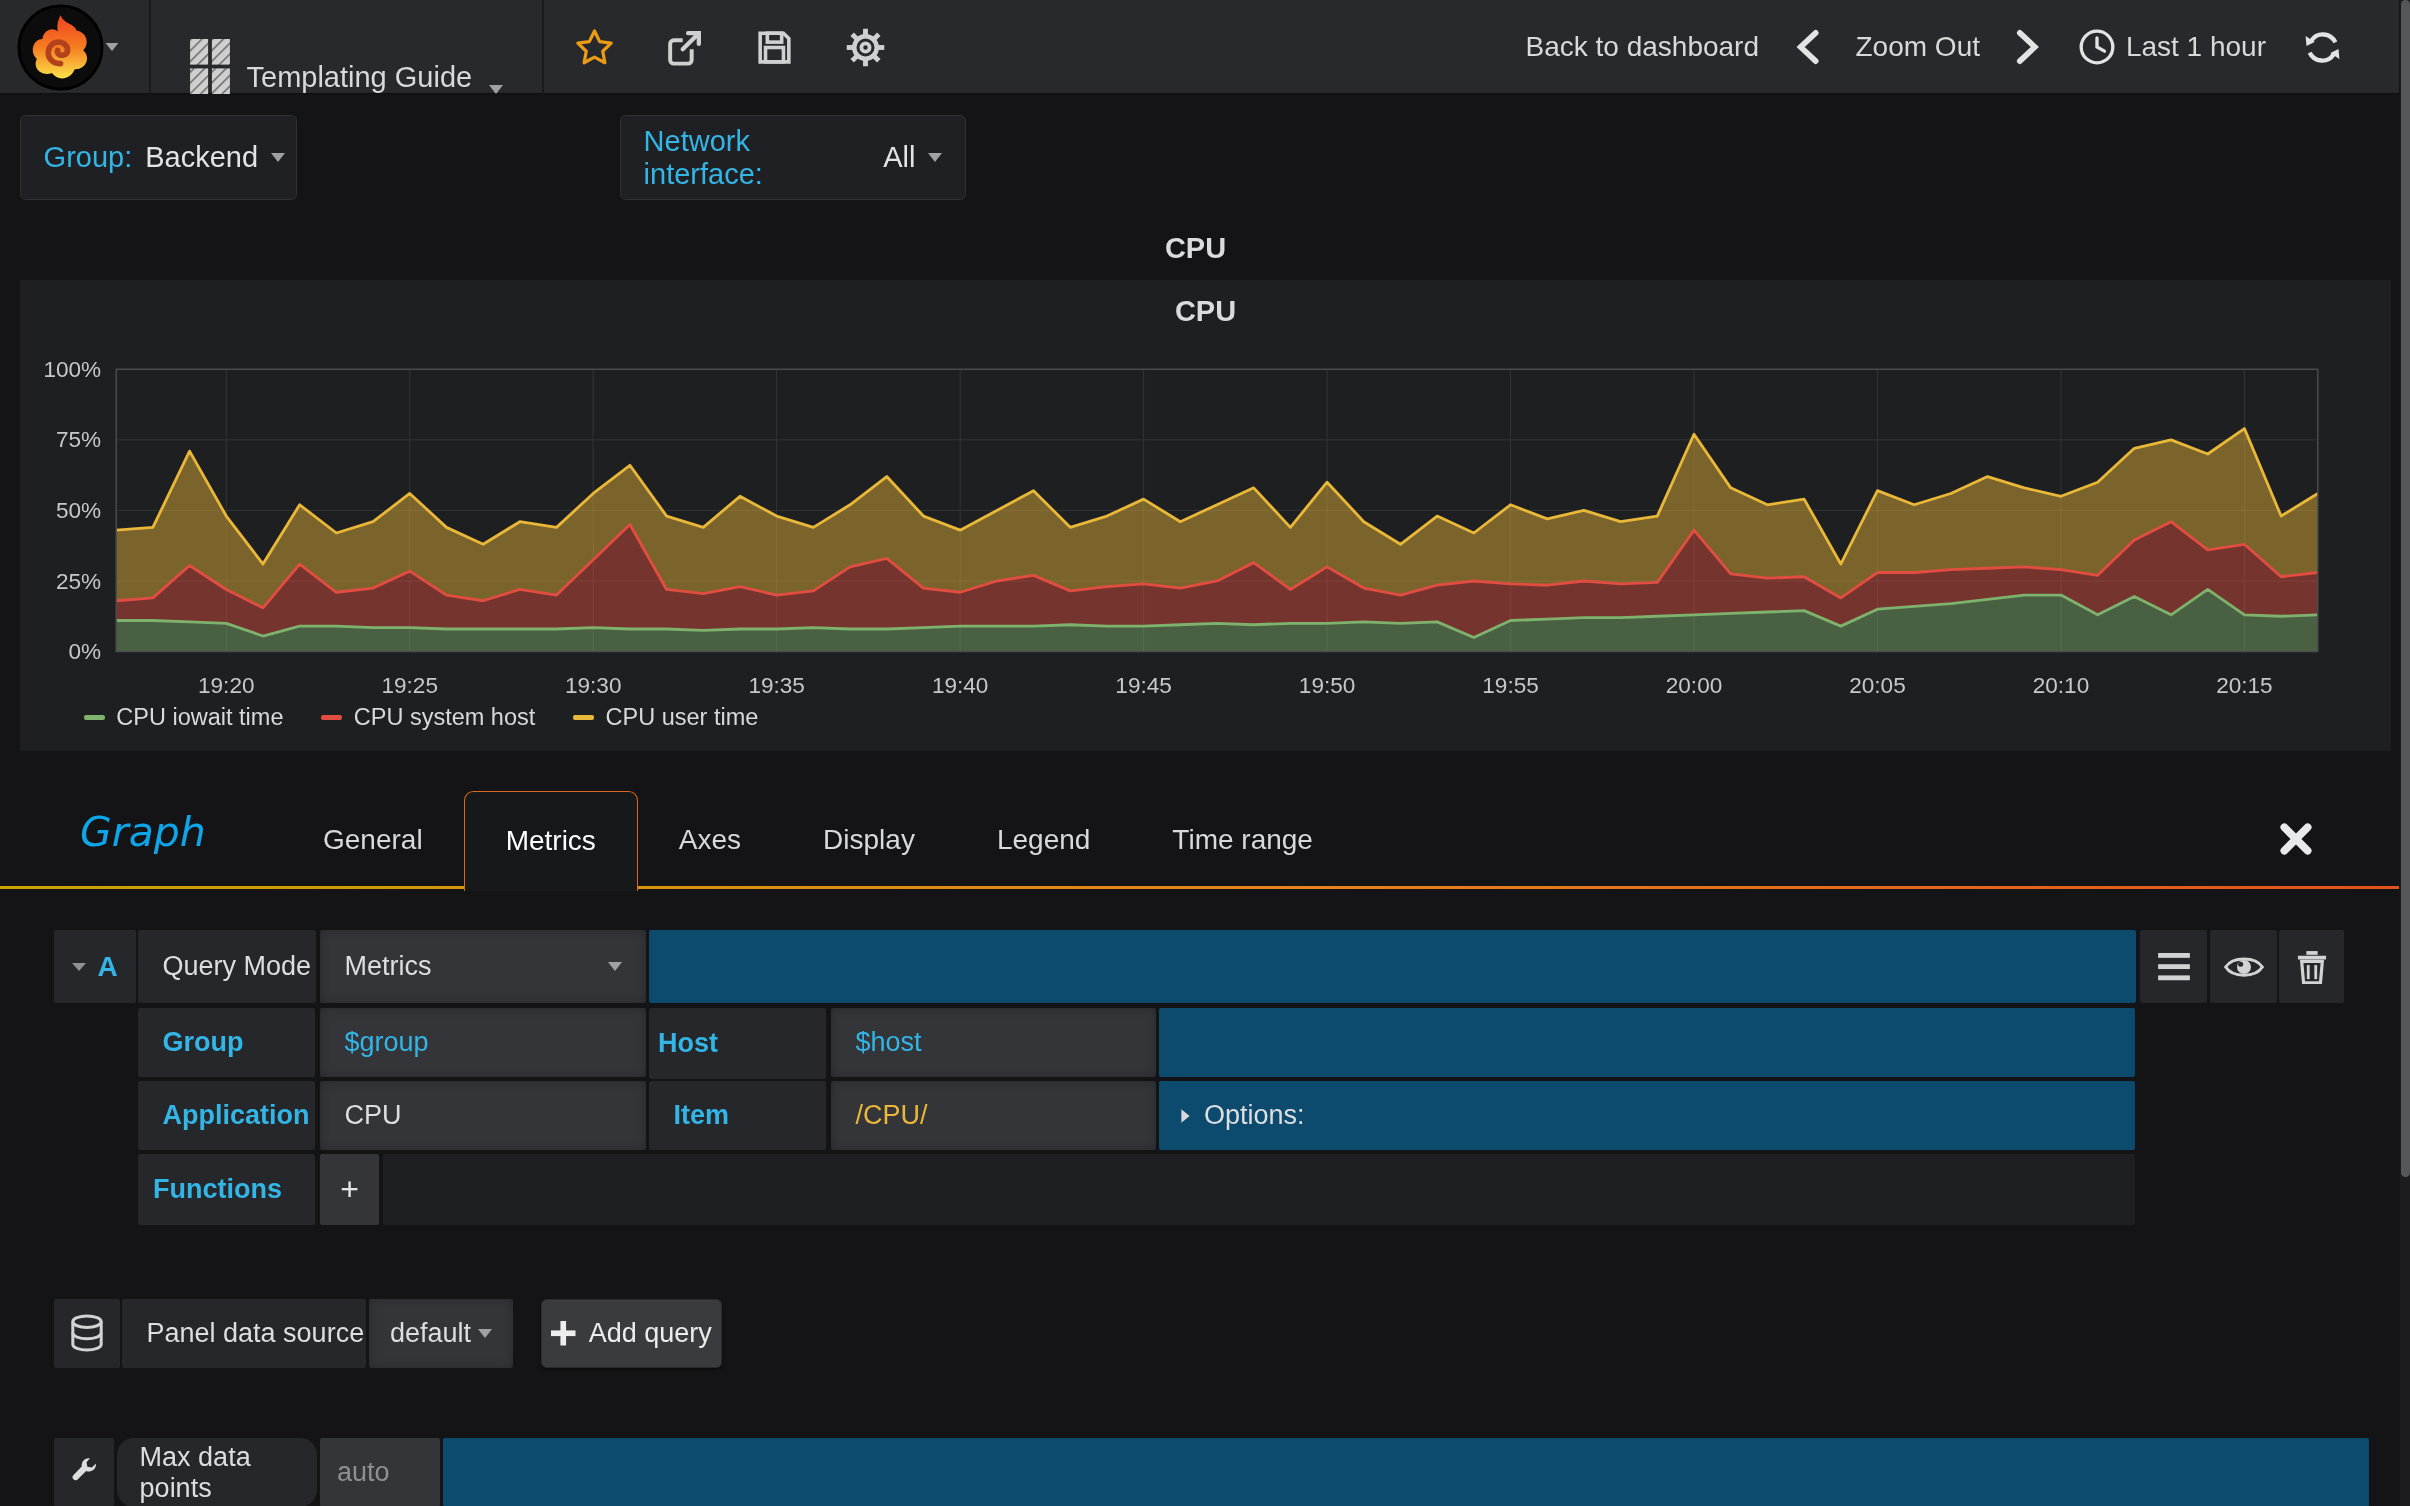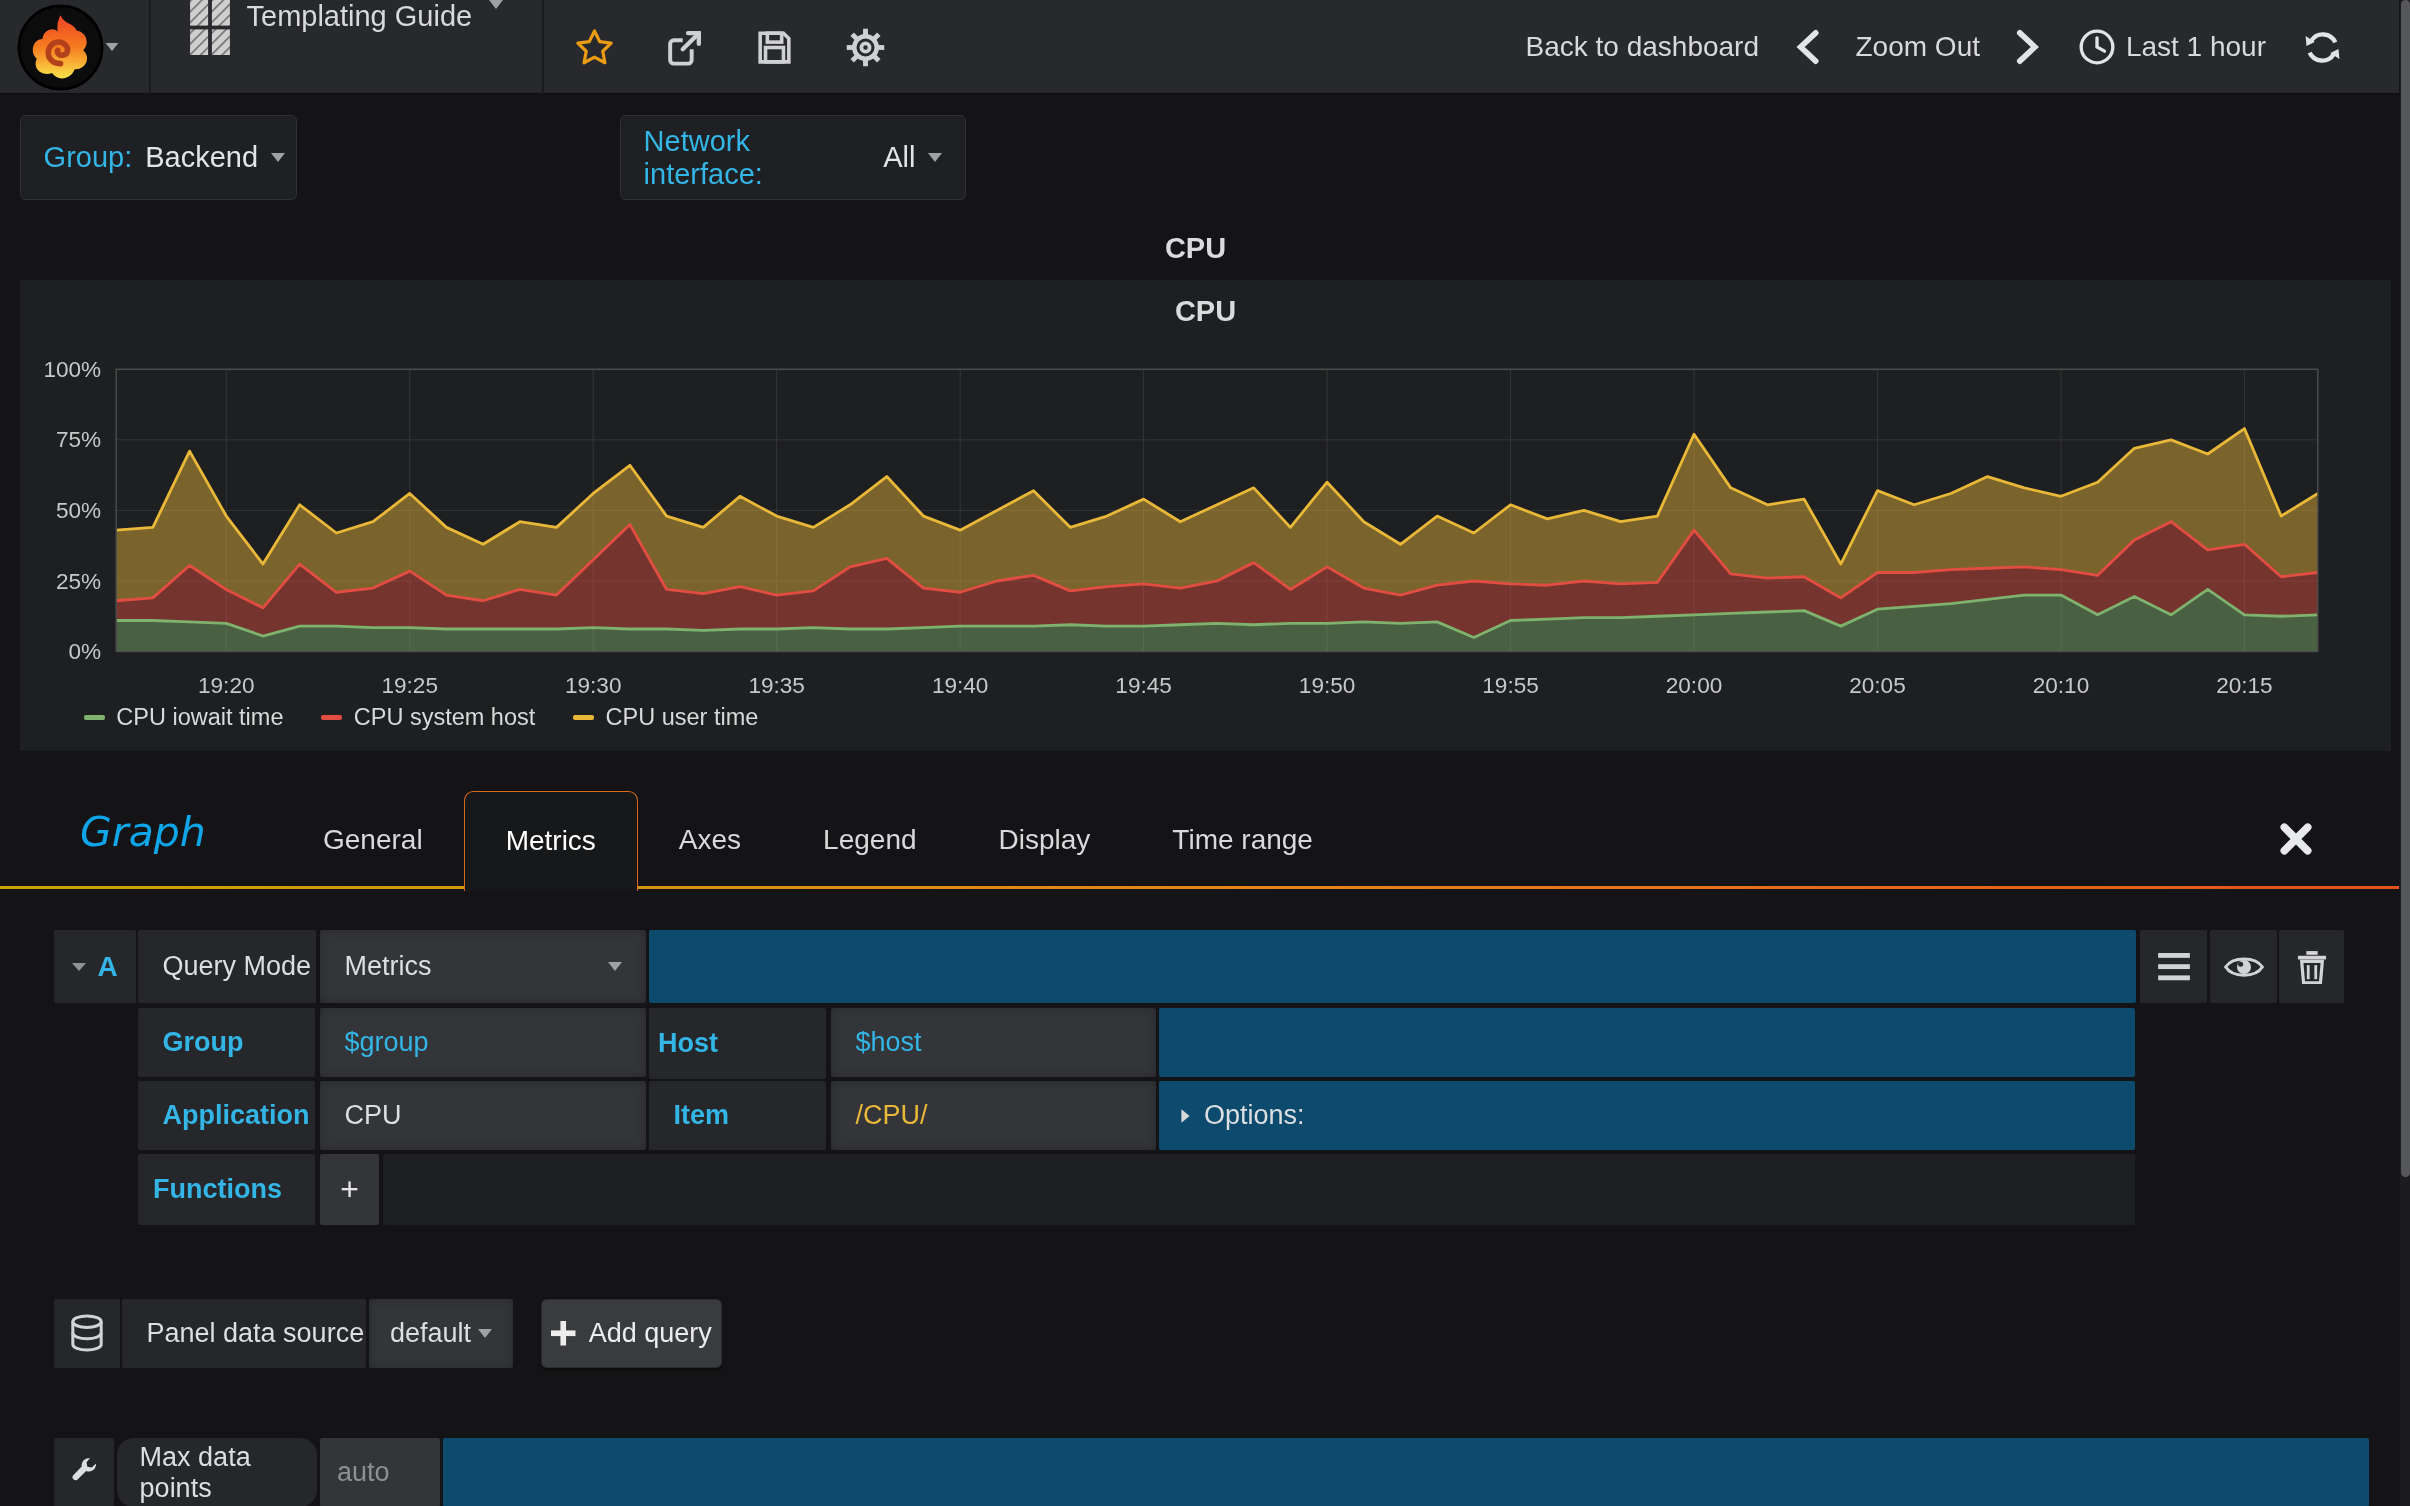--- a/index.html
+++ b/index.html
@@ -6,21 +6,21 @@
   html,body { background:#0d0d0d; }
   .screen {
     position:relative; width:2411px; height:1507px; overflow:hidden;
     background:#141416; font-family:"Liberation Sans", sans-serif; color:#d8d9da;
   }
   
   .navbar { position:absolute; left:0; top:0; width:2399px; height:94px; background:#28292c; border-bottom:1.9px solid #0e0e0e; }
   .nav-sep { position:absolute; top:0; width:1.9px; height:94px; background:#1a1b1d; }
   .logo-wrap { position:absolute; left:17px; top:3.8px; width:141px; height:87px; display:flex; align-items:center; }
   .nav-caret { width:0; height:0; border-left:8.5px solid transparent; border-right:8.5px solid transparent; border-top:10.4px solid #9fa1a4; display:inline-block; }
-  .dash-title { position:absolute; left:165px; top:0; height:94px; display:flex; align-items:flex-start; gap:17px; padding:0 24.5px; cursor:pointer; }
+  .dash-title { position:absolute; left:165px; top:0; height:94px; display:flex; align-items:flex-end; gap:17px; padding:0 24.5px; cursor:pointer; }
   .dash-title-text { font-size:29px; color:#d8d9da; }
   .nav-actions { position:absolute; left:552px; top:0; height:94px; display:flex; align-items:center; gap:47px; padding-left:21px; }
   .nav-right { position:absolute; right:56px; top:0; height:94px; display:flex; align-items:center; gap:36px; font-size:28px; color:#d8d9da; }
   .nav-btn { display:flex; align-items:center; gap:9.4px; cursor:pointer; }
   
   .submenu { position:absolute; left:0; top:96px; width:2399px; height:111px; }
   .var-box { position:absolute; top:19px; height:85px; background:#1f2023; border:0.9px solid #303134; border-radius:5.6px;
              display:flex; align-items:center; padding:0 22.6px; font-size:29px; cursor:pointer; }
   .var-label { color:#33b5e5; margin-right:13px; }
   .var-value { color:#e2e4e6; margin-right:13px; }
@@ -238,22 +238,22 @@
     </div>
   </div>
 
   <div class="editor-head">
     <div class="graph-title">Graph</div>
     <div class="grad-line"></div>
     <div class="tabs">
       <div class="tab">General</div>
       <div class="tab active">Metrics</div>
       <div class="tab">Axes</div>
+      <div class="tab">Display</div>
       <div class="tab">Legend</div>
-      <div class="tab">Display</div>
       <div class="tab">Time range</div>
     </div>
     <svg class="close-x" width="40" height="40" viewBox="0 0 24 24">
       <path d="M5 5 L19 19 M19 5 L5 19" stroke="#e8e9ea" stroke-width="4.6" stroke-linecap="round"></path>
     </svg>
   </div>
 
   <div class="cell" style="left:54px; top:930px; width:82px; height:73px; justify-content:center;">
     <span class="mini-caret"></span>
     <span class="row-letter">A</span>

